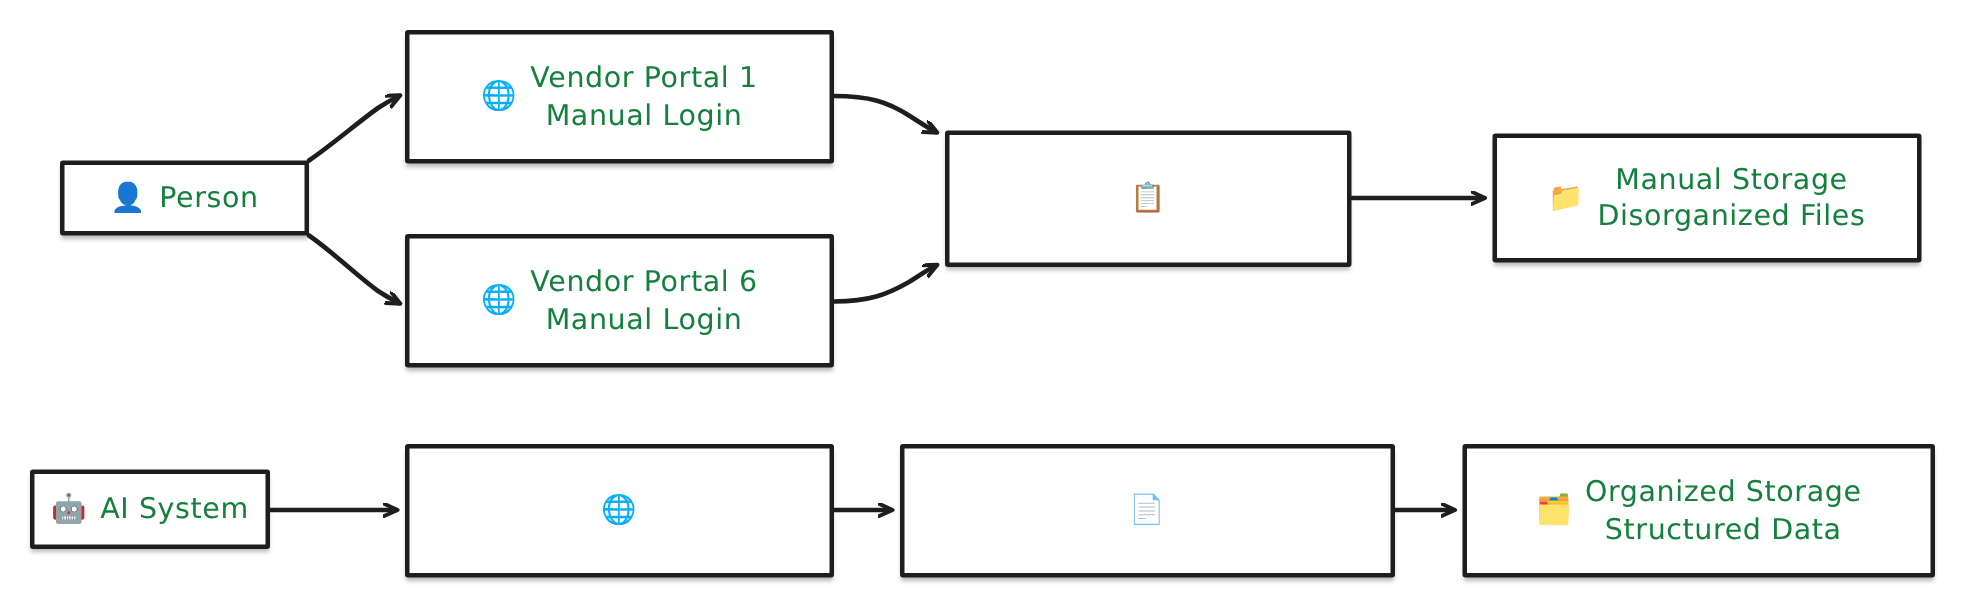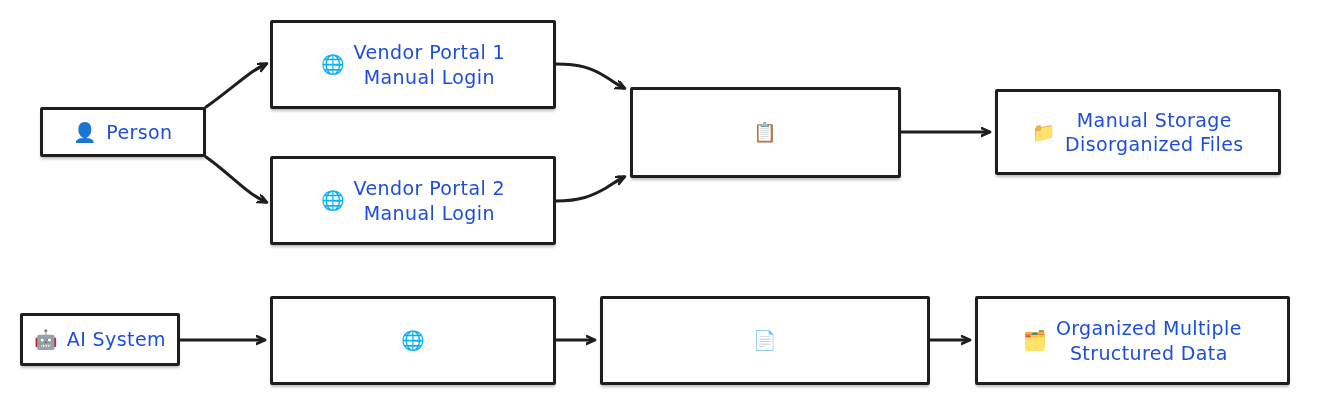--- a/index.html
+++ b/index.html
@@ -43,21 +43,21 @@
   }
   .node-icon {
     font-size: 19px;
     line-height: 1;
     flex: 0 0 auto;
     display: inline-block;
   }
   .node-label {
     font-family: "DejaVu Sans", sans-serif;
     font-size: 19px;
-    color: #1d4ed8;
+    color: #15803d;
     text-align: center;
     line-height: 1.28;
     white-space: pre-line;
     letter-spacing: 0.4px;
   }
   .one-line .node-label { text-align: left; }
 </style>
 </head>
 <body>
 
@@ -93,21 +93,21 @@
     <div class="node-inner">
       <span class="node-icon">🌐</span>
       <span class="node-label">Vendor Portal 1
 Manual Login</span>
     </div>
   </div>
 
   <div class="node" style="left:270px; top:156px; width:286px; height:89px;">
     <div class="node-inner">
       <span class="node-icon">🌐</span>
-      <span class="node-label">Vendor Portal 2
+      <span class="node-label">Vendor Portal 6
 Manual Login</span>
     </div>
   </div>
 
   <div class="node" style="left:630px; top:87px; width:271px; height:91px;">
     <div class="node-inner">
       <span class="node-icon">📋</span>
     </div>
   </div>
 
@@ -134,18 +134,18 @@
 
   <div class="node" style="left:600px; top:296px; width:330px; height:89px;">
     <div class="node-inner">
       <span class="node-icon">📄</span>
     </div>
   </div>
 
   <div class="node" style="left:975px; top:296px; width:315px; height:89px;">
     <div class="node-inner">
       <span class="node-icon">🗂️</span>
-      <span class="node-label">Organized Multiple
+      <span class="node-label">Organized Storage
 Structured Data</span>
     </div>
   </div>
 
 </div>
 
 </body></html>

